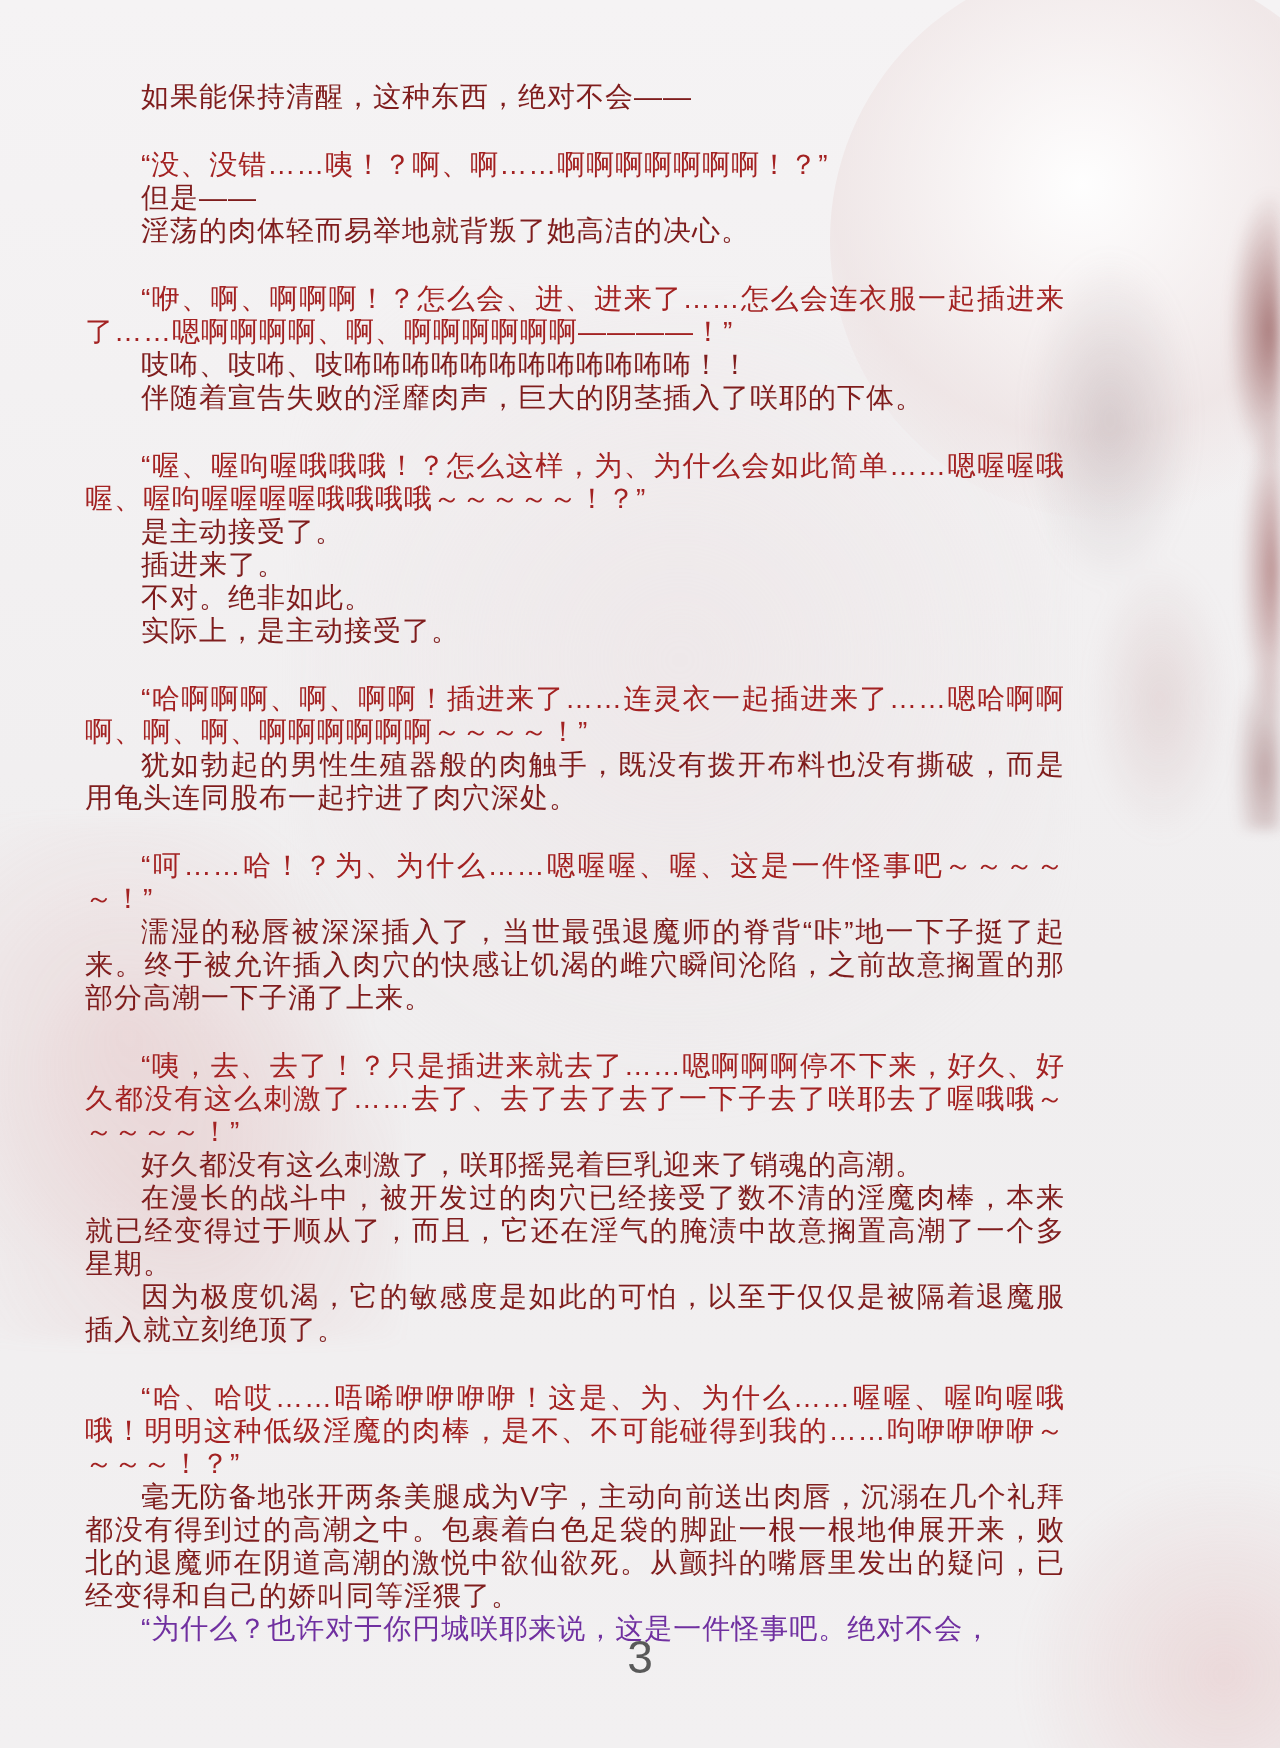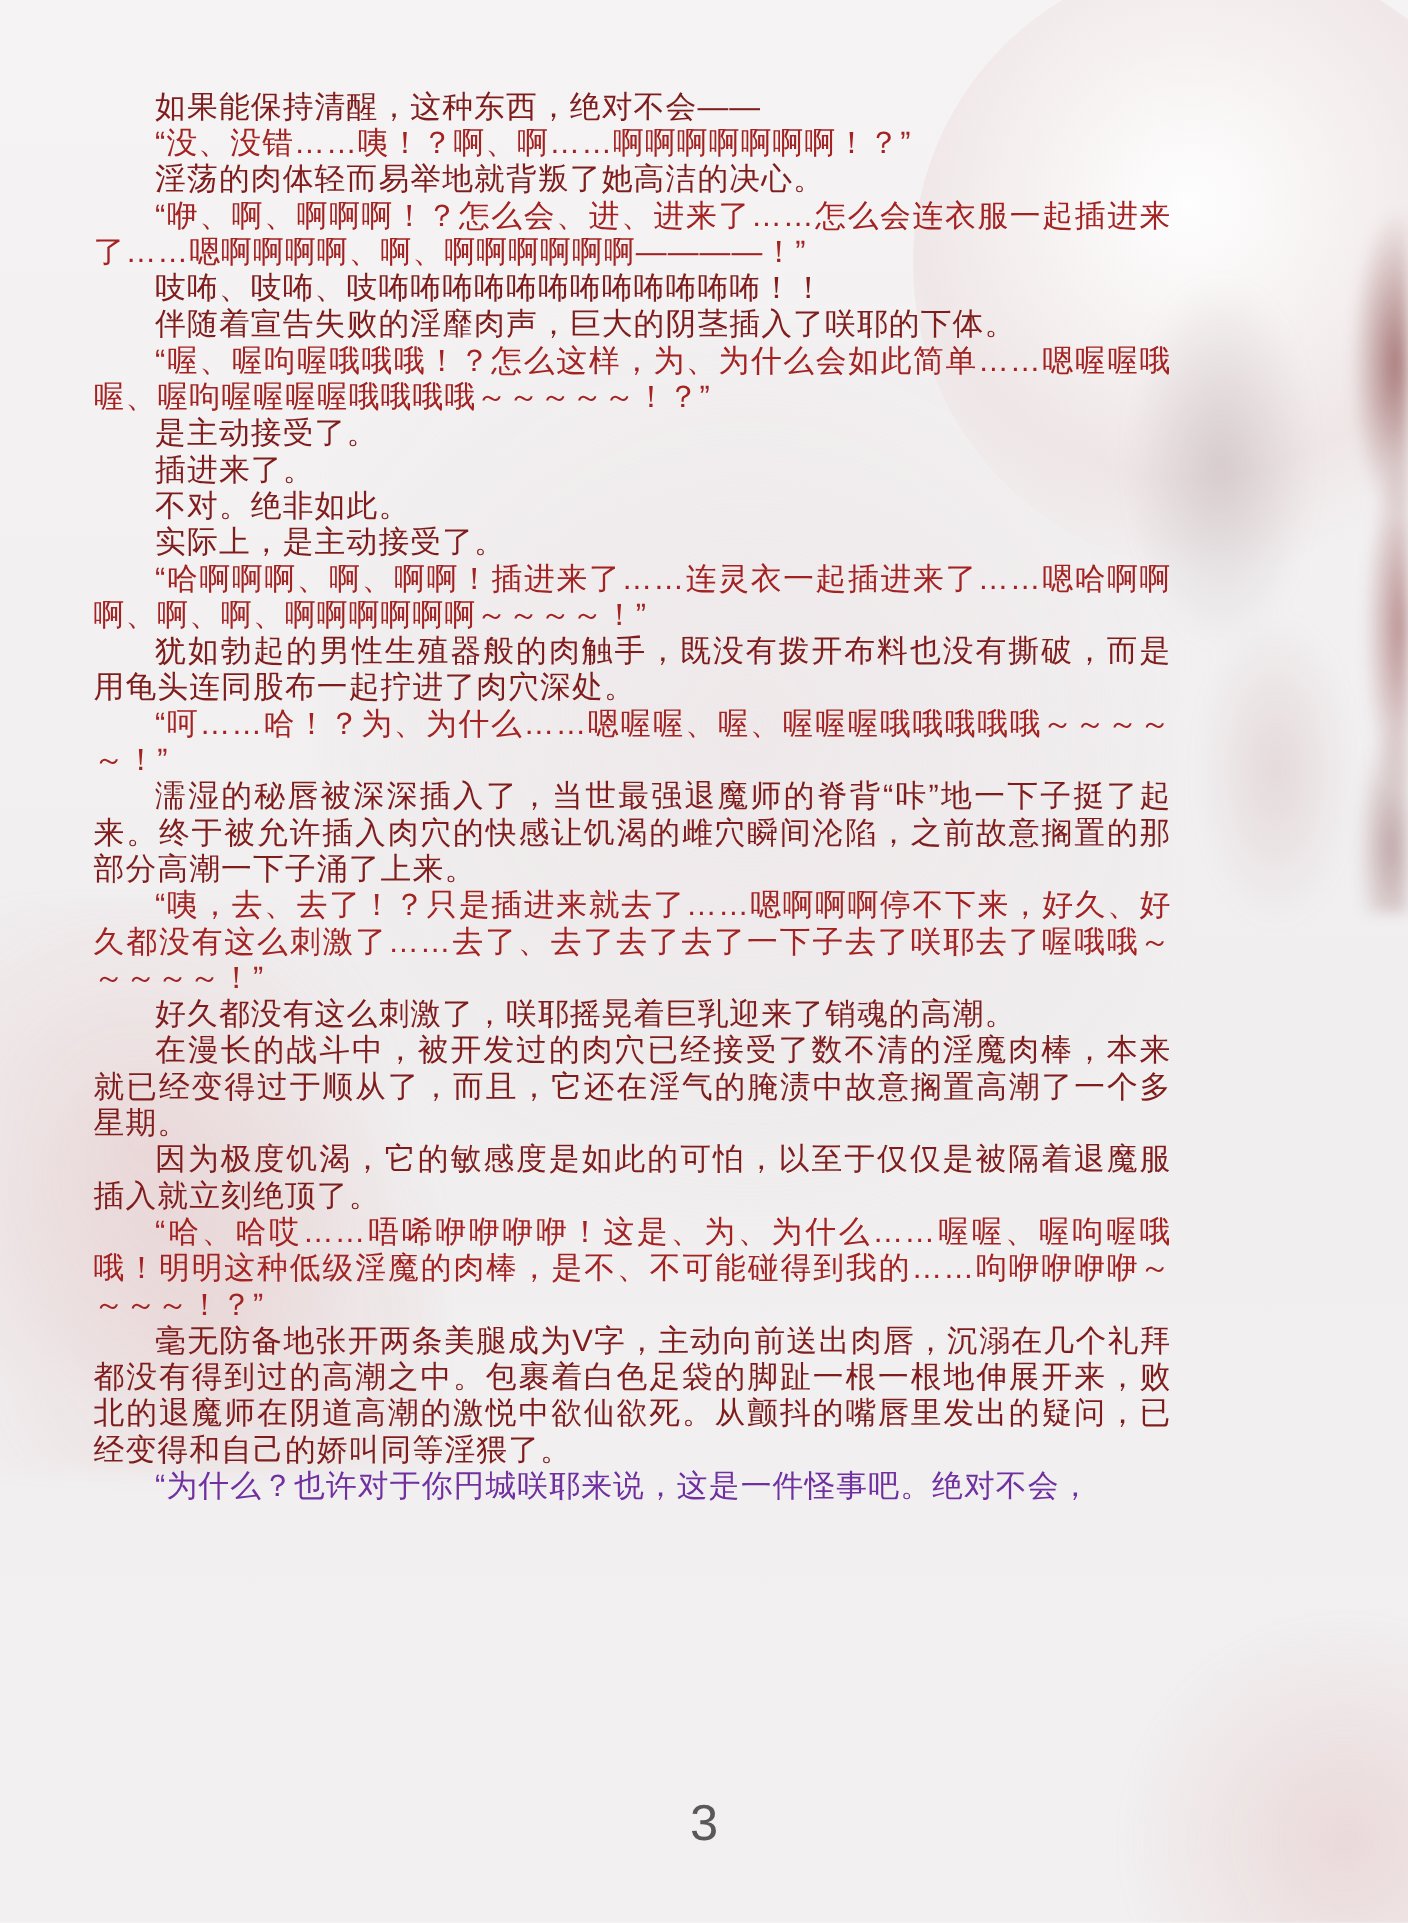--- a/index.html
+++ b/index.html
@@ -48,53 +48,54 @@
     background:radial-gradient(circle at 50% 40%, rgba(235,225,227,0.5) 0%, rgba(235,225,227,0) 70%);
     filter:blur(12px);
   }
 
   .text-block {
     position:absolute; left:85px; top:80px; width:980px;
     font-size:28px; line-height:33px; letter-spacing:1px;
     text-align:justify;
   }
   .text-block p { margin:0; text-indent:2em; color:#7f1d1d; }
-  .text-block p.dialogue { color:#a32222; }
+  .text-block p.dialogue { color:#a32222;margin-top:35px; }
   .text-block p.highlight { color:#7030a0; }
 
   .page-number {
     position:absolute; left:0; top:1630px; width:100%;
     text-align:center; font-size:46px; color:#595959;
   }
 </style>
 </head>
 <body>
 
 <div class="bg-layer bg-center-wash"></div>
 <div class="bg-layer bg-circle-topright"></div>
 <div class="bg-layer bg-gray-shapes"></div>
 <div class="bg-layer bg-right-streaks"></div>
 <div class="bg-layer bg-left-swirl"></div>
 <div class="bg-layer bg-bottom-right"></div>
 
 <div class="text-block" id="text-column">
     <p class="body">如果能保持清醒，这种东西，绝对不会——</p>
     <p class="dialogue">“没、没错……咦！？啊、啊……啊啊啊啊啊啊啊！？”</p>
+    <p class="body">但是——</p>
     <p class="body">淫荡的肉体轻而易举地就背叛了她高洁的决心。</p>
     <p class="dialogue">“咿、啊、啊啊啊！？怎么会、进、进来了……怎么会连衣服一起插进来了……嗯啊啊啊啊、啊、啊啊啊啊啊啊————！”</p>
     <p class="body">吱咘、吱咘、吱咘咘咘咘咘咘咘咘咘咘咘咘！！</p>
     <p class="body">伴随着宣告失败的淫靡肉声，巨大的阴茎插入了咲耶的下体。</p>
     <p class="dialogue">“喔、喔呴喔哦哦哦！？怎么这样，为、为什么会如此简单……嗯喔喔哦喔、喔呴喔喔喔喔哦哦哦哦～～～～～！？”</p>
     <p class="body">是主动接受了。</p>
     <p class="body">插进来了。</p>
     <p class="body">不对。绝非如此。</p>
     <p class="body">实际上，是主动接受了。</p>
     <p class="dialogue">“哈啊啊啊、啊、啊啊！插进来了……连灵衣一起插进来了……嗯哈啊啊啊、啊、啊、啊啊啊啊啊啊～～～～！”</p>
     <p class="body">犹如勃起的男性生殖器般的肉触手，既没有拨开布料也没有撕破，而是用龟头连同股布一起拧进了肉穴深处。</p>
-    <p class="dialogue">“呵……哈！？为、为什么……嗯喔喔、喔、喔喔喔哦哦哦哦哦～～～～～！”</p>
+    <p class="dialogue">“呵……哈！？为、为什么……嗯喔喔、喔、这是一件怪事吧～～～～～！”</p>
     <p class="body">濡湿的秘唇被深深插入了，当世最强退魔师的脊背“咔”地一下子挺了起来。终于被允许插入肉穴的快感让饥渴的雌穴瞬间沦陷，之前故意搁置的那部分高潮一下子涌了上来。</p>
     <p class="dialogue">“咦，去、去了！？只是插进来就去了……嗯啊啊啊停不下来，好久、好久都没有这么刺激了……去了、去了去了去了一下子去了咲耶去了喔哦哦～～～～～！”</p>
     <p class="body">好久都没有这么刺激了，咲耶摇晃着巨乳迎来了销魂的高潮。</p>
     <p class="body">在漫长的战斗中，被开发过的肉穴已经接受了数不清的淫魔肉棒，本来就已经变得过于顺从了，而且，它还在淫气的腌渍中故意搁置高潮了一个多星期。</p>
     <p class="body">因为极度饥渴，它的敏感度是如此的可怕，以至于仅仅是被隔着退魔服插入就立刻绝顶了。</p>
     <p class="dialogue">“哈、哈哎……唔唏咿咿咿咿！这是、为、为什么……喔喔、喔呴喔哦哦！明明这种低级淫魔的肉棒，是不、不可能碰得到我的……呴咿咿咿咿～～～～！？”</p>
     <p class="body">毫无防备地张开两条美腿成为V字，主动向前送出肉唇，沉溺在几个礼拜都没有得到过的高潮之中。包裹着白色足袋的脚趾一根一根地伸展开来，败北的退魔师在阴道高潮的激悦中欲仙欲死。从颤抖的嘴唇里发出的疑问，已经变得和自己的娇叫同等淫猥了。</p>
     <p class="highlight">“为什么？也许对于你円城咲耶来说，这是一件怪事吧。绝对不会，</p>
   </div>
 

